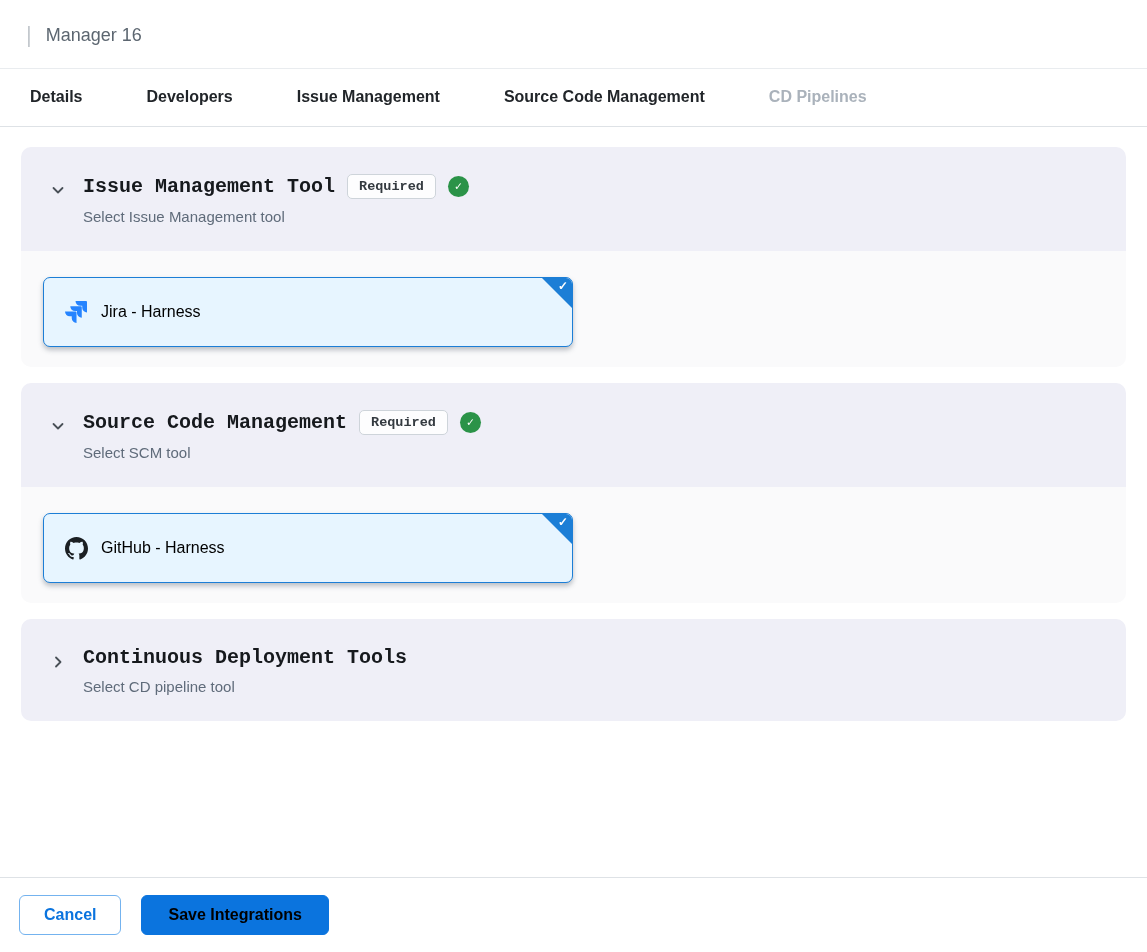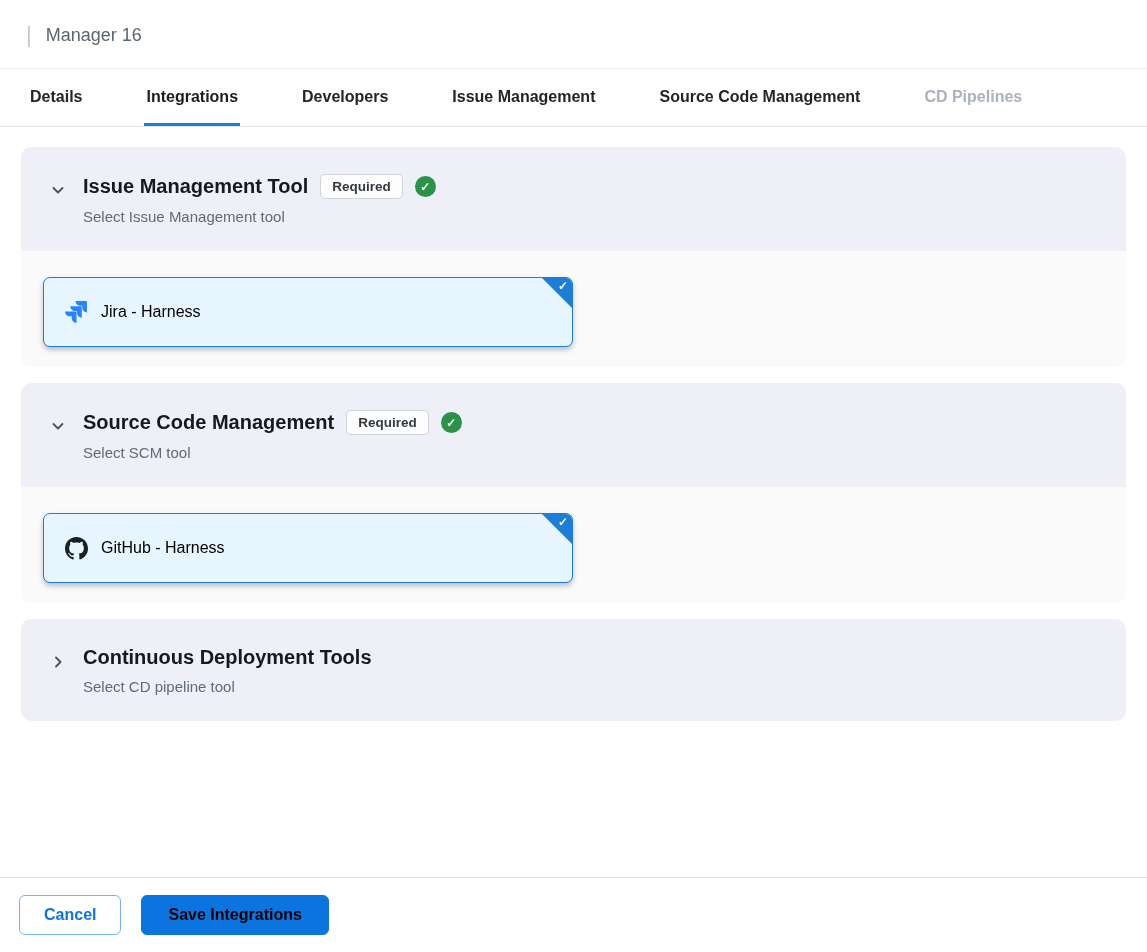--- a/index.html
+++ b/index.html
@@ -93,20 +93,21 @@
     justify-content: center;
     cursor: pointer;
     flex: 0 0 auto;
   }
   .chev-btn svg { display: block; }
   .section-head-text { display: flex; flex-direction: column; gap: 9px; }
   .section-title-row {
     display: flex;
     align-items: center;
     gap: 12px;
+    font-family: Liberation Mono, monospace;
   }
   .section-title {
     font-size: 20px;
     font-weight: 700;
     color: #16191d;
   }
   .required-badge {
     background: #fdfdfe;
     border: 1px solid #ced4da;
     border-radius: 5px;
@@ -206,21 +207,20 @@
 </head>
 <body>
 
 <header class="page-header">
   <span class="title-sep">|</span>
   <span class="page-subtitle">Manager 16</span>
 </header>
 
 <nav class="tabbar">
   <div class="tab">Details</div>
-  <div class="tab active">Integrations</div>
   <div class="tab">Developers</div>
   <div class="tab">Issue Management</div>
   <div class="tab">Source Code Management</div>
   <div class="tab disabled">CD Pipelines</div>
 </nav>
 
 <main class="content">
 
   <section class="section-card">
     <div class="section-head">

